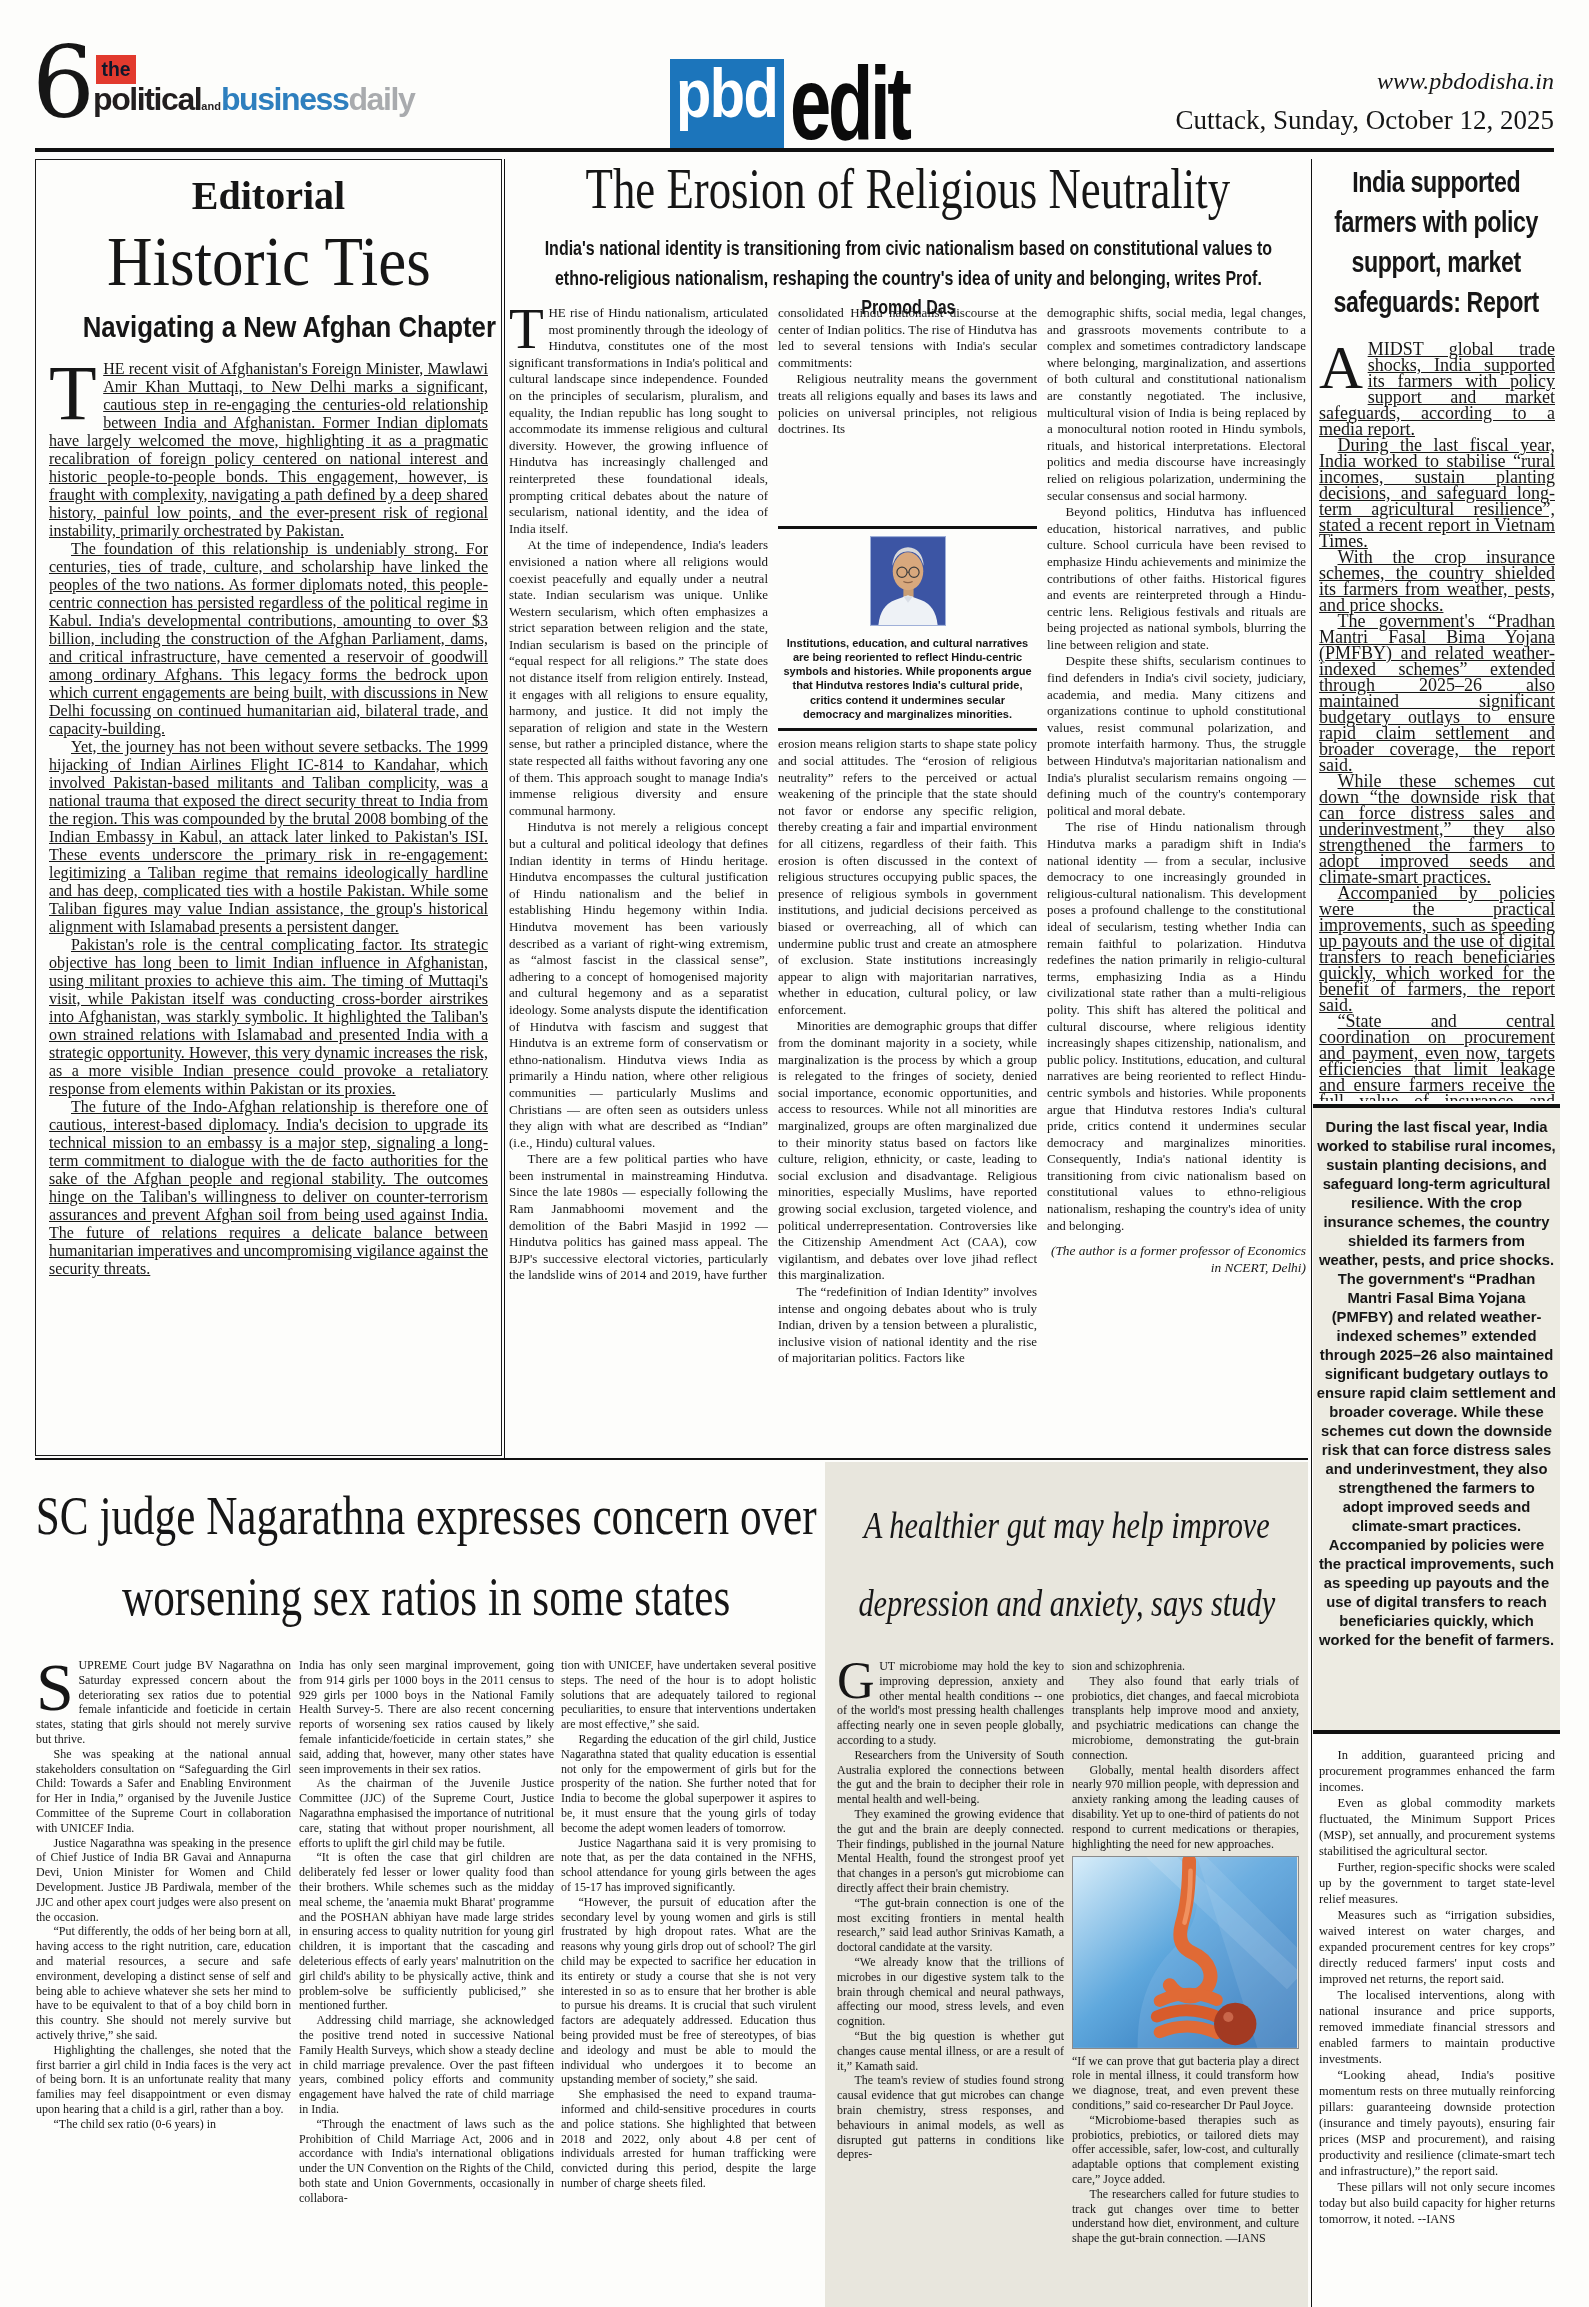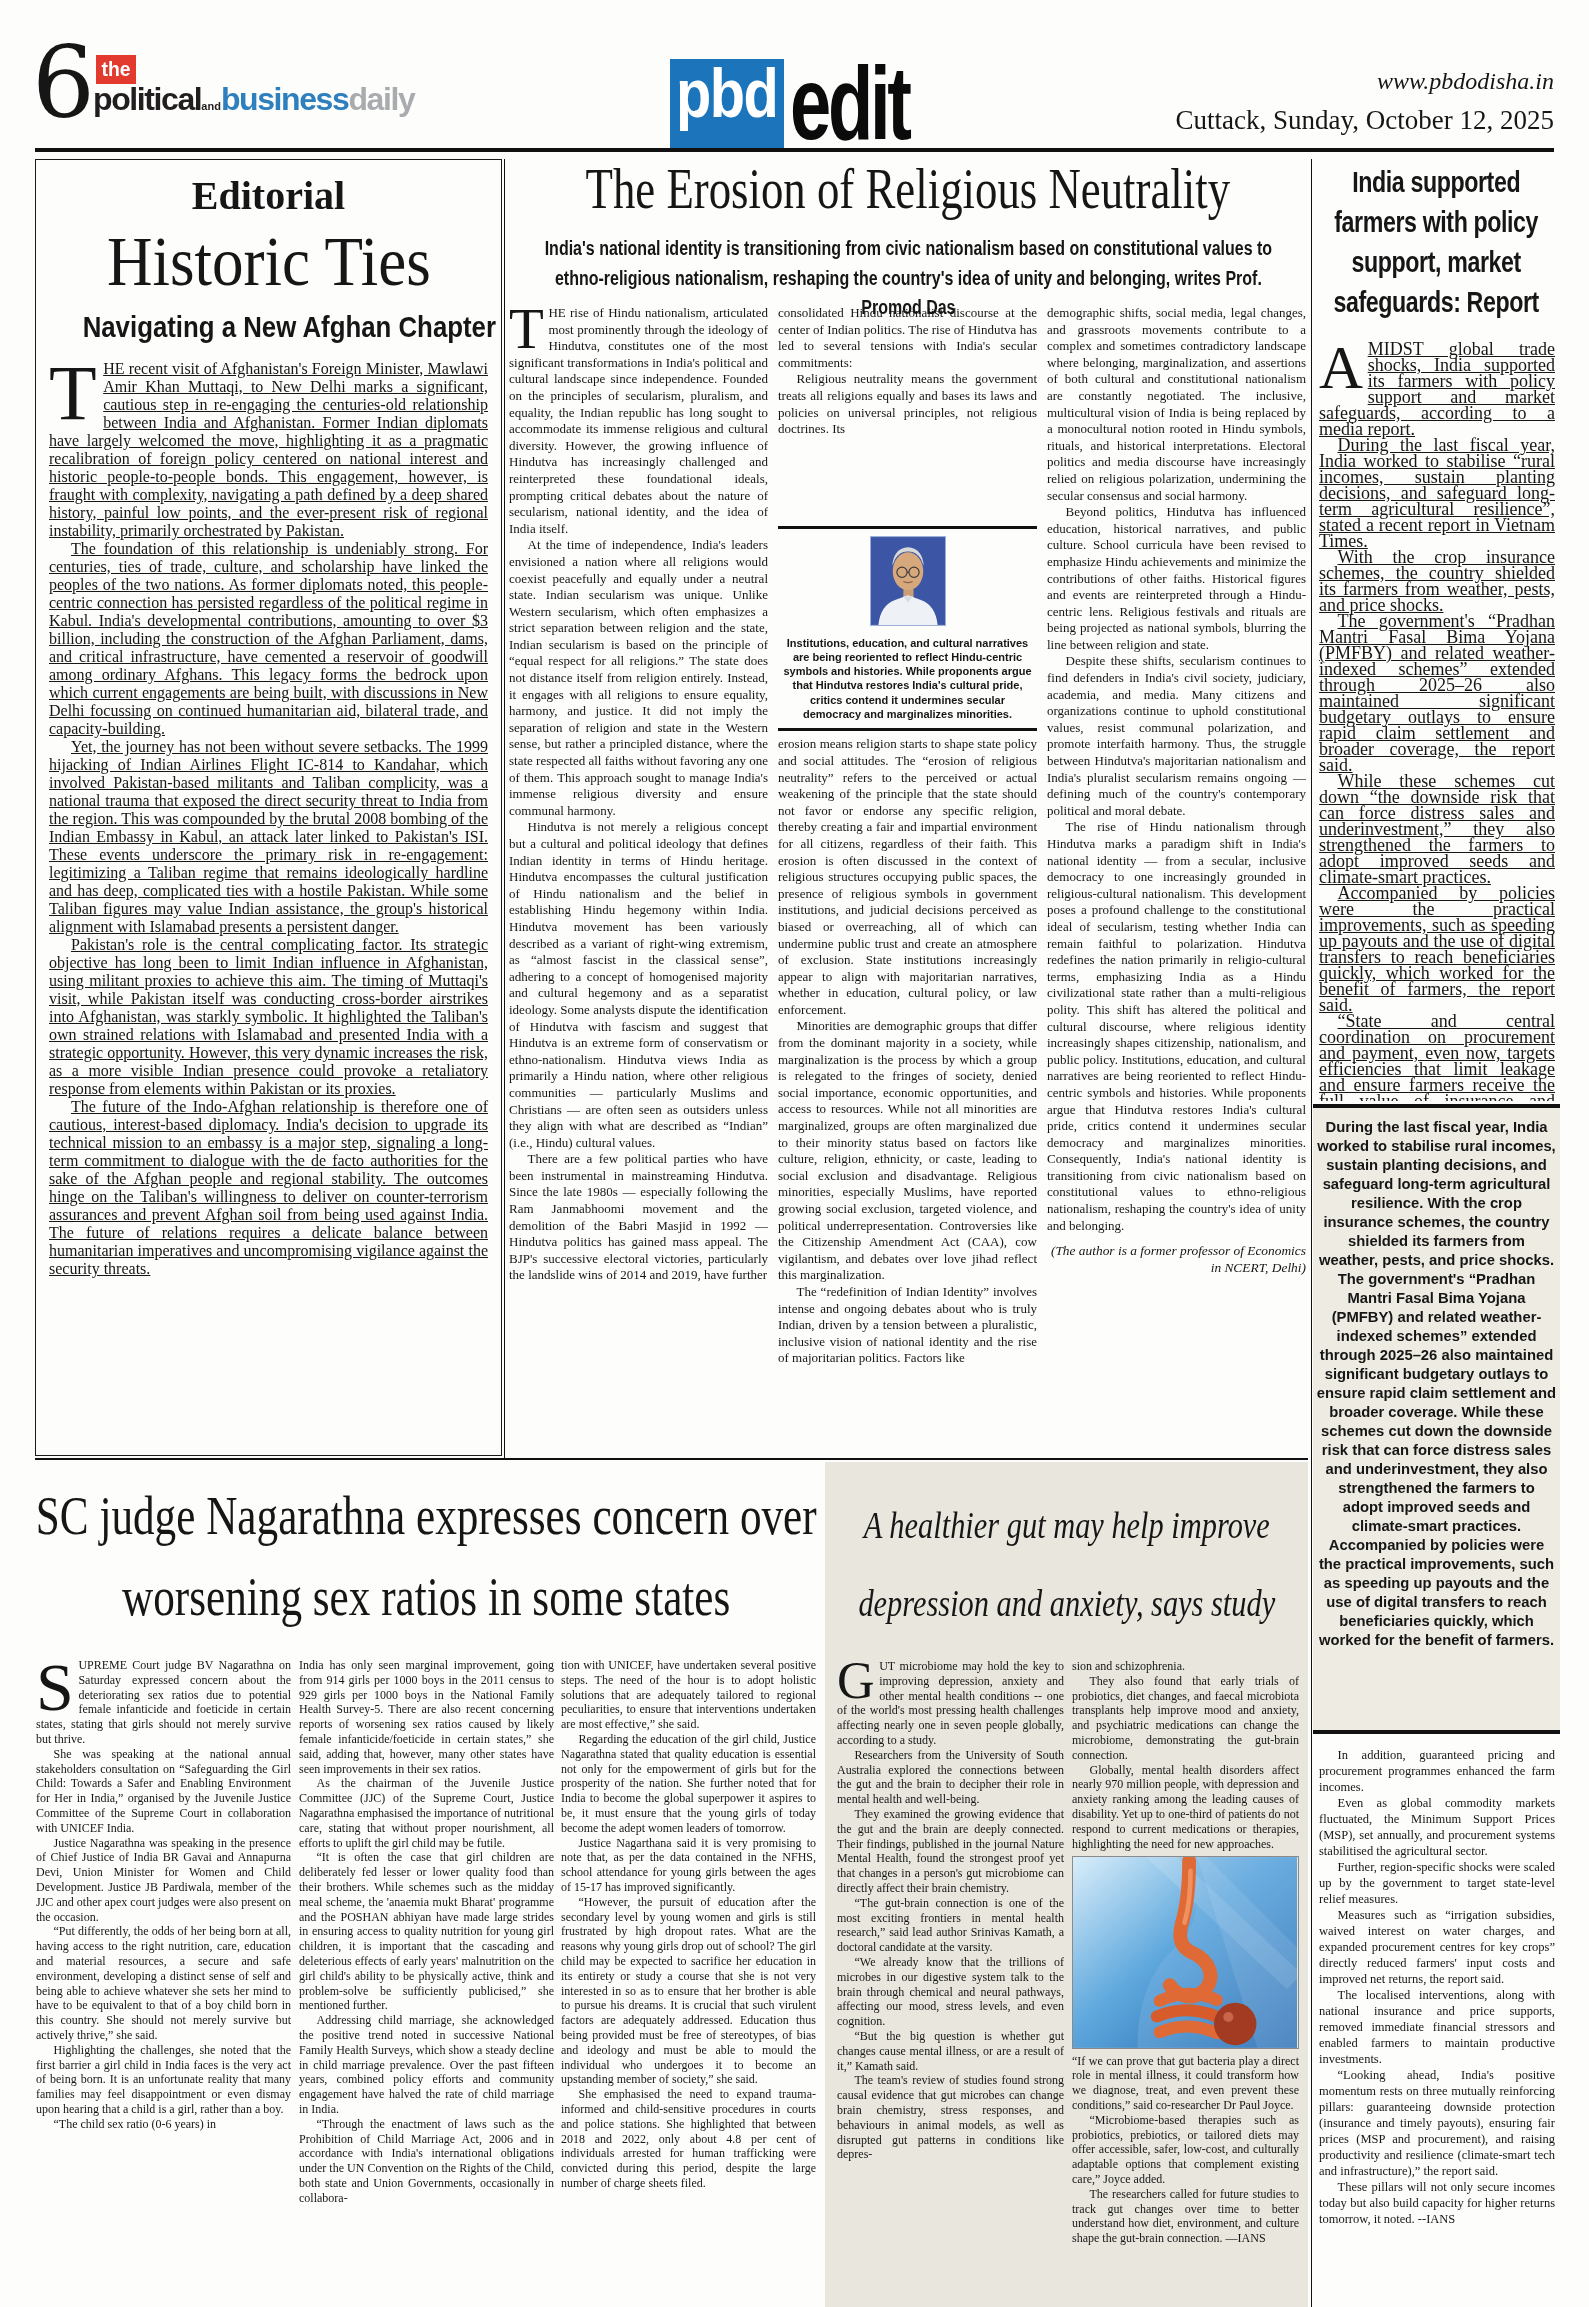--- a/index.html
+++ b/index.html
@@ -5,21 +5,21 @@
   * { box-sizing: border-box; }
   html,body { margin:0; padding:0; }
   body {
     width:1589px; height:2452px; position:relative; background:#fdfdfb;
     font-family:"Liberation Serif", serif; color:#161616; overflow:hidden;
   }
   .abs { position:absolute; }
 
   
   #pageNum { left:32px; top:33px; font-size:99px; line-height:1; font-family:"DejaVu Serif",serif; }
-  #logoThe { left:96px; top:55px; background:#e23a2e; color:#ffffff;
+  #logoThe { left:96px; top:55px; background:#e23a2e; color:#0f172a;
              font:bold 19.4px/1 "Liberation Sans",sans-serif; padding:4.6px 5.5px; }
   #logoRow { left:93px; top:81px; font-family:"Liberation Sans",sans-serif;
              font-weight:bold; font-size:32px; letter-spacing:-1.4px; white-space:nowrap; }
   .lg-pol { color:#221e1f; } .lg-and { color:#221e1f; font-size:11px; letter-spacing:0; }
   .lg-bus { color:#2e7fbe; } .lg-dly { color:#a9abae; }
   #pbdBox { left:670px; top:59px; width:114px; height:89px; background:#1c75bb;
             display:flex; justify-content:center; }
   #pbdBox span { font:bold 68px/1 "Liberation Sans",sans-serif; color:#fff;
                  transform:scaleX(.85); letter-spacing:-1.8px; }
   #editWord { left:790px; top:52px; font:bold 103px/1 "Liberation Sans",sans-serif;

